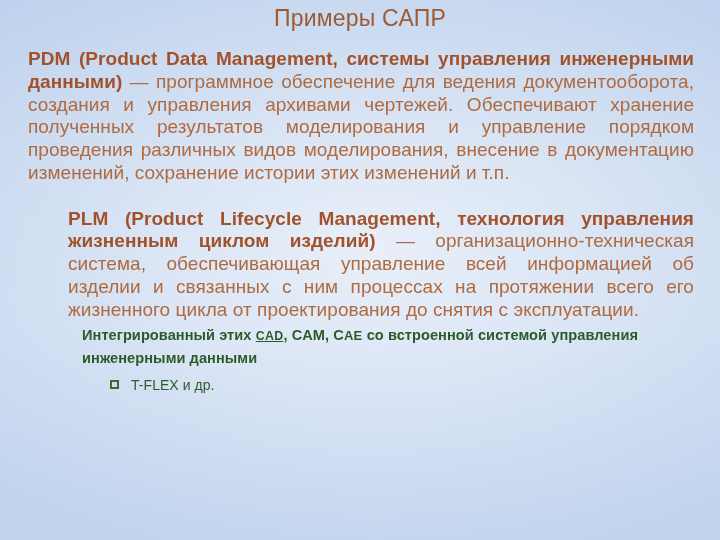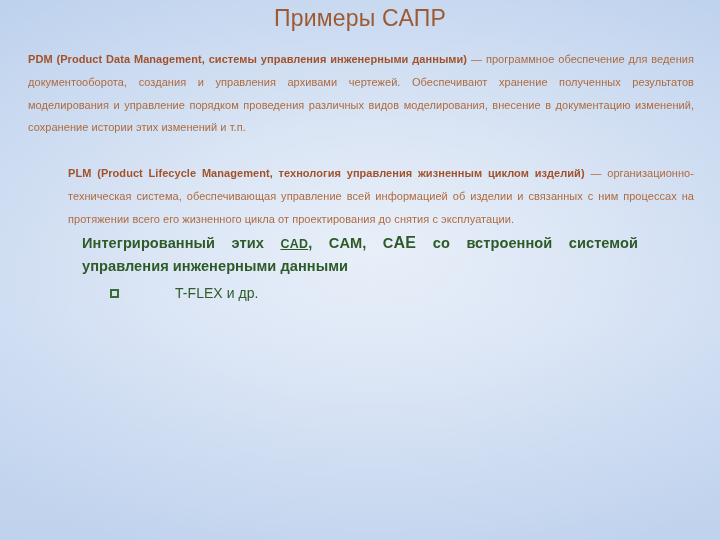--- a/index.html
+++ b/index.html
@@ -50,21 +50,21 @@
     position: absolute;
     left: 28px;
     top: 48px;
     width: 666px;
   }
 
   .para {
     margin: 0;
     text-align: justify;
     text-justify: inter-word;
-    font-size: 11px;
+    font-size: 19px;
     line-height: 22.8px;
     color: #b06a3e;
     letter-spacing: 0.05px;
   }
   .para.plm {
     margin-top: 22.8px;
     margin-left: 40px;
   }
   .para .lead {
     font-weight: bold;
@@ -92,30 +92,29 @@
   }
   .green-head .smallcap {
     font-size: 12.4px;
     letter-spacing: 0.3px;
     text-decoration: underline;
   }
   .green-head .cae-c {
     font-size: 14.6px;
   }
   .green-head .cae-rest {
-    font-size: 16px;
+    font-size: 13px;
     letter-spacing: 0.3px;
   }
 
   .bullet-row {
     display: flex;
     align-items: center;
     margin-top: 6px;
     padding-left: 28px;
-    gap: 44px;
   }
   .bullet-square {
     display: inline-block;
     width: 9px;
     height: 9px;
     border: 2px solid #3a6b32;
     box-sizing: border-box;
     margin-right: 12px;
     flex: 0 0 auto;
   }

